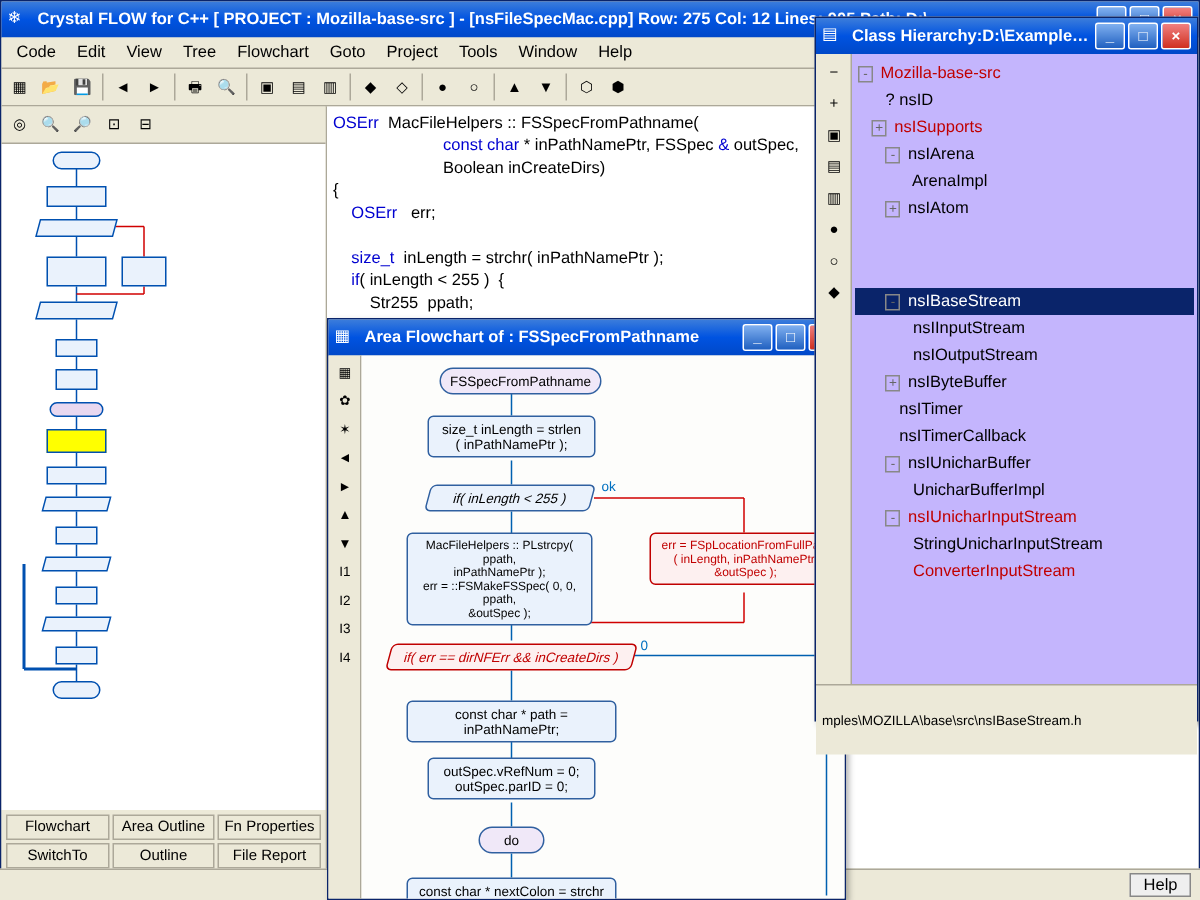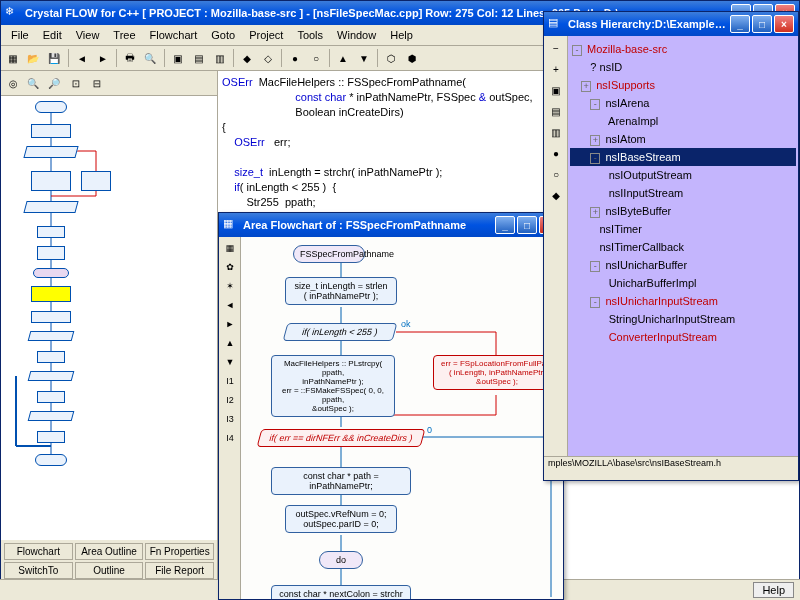--- a/index.html
+++ b/index.html
@@ -40,25 +40,25 @@
 #flow-window .fbody { display: flex; height: calc(100% - 24px); }
 #flow-window .ftoolbar { width: 22px; background: #ece9d8; border-right: 1px solid #aca899; display: flex; flex-direction: column; gap: 1px; padding: 2px; }
 #flow-window .ftoolbar .tbtn { width: 18px; height: 18px; font-size: 9px; }
 #flow-window .fcanvas { flex: 1; background: #fdfdfb; overflow: hidden; }
 
 
 #hier-window { left: 543px; top: 11px; width: 256px; height: 470px; }
 #hier-window .hbody { display: flex; height: calc(100% - 48px); }
 #hier-window .htoolbar { width: 24px; background: #ece9d8; border-right: 1px solid #aca899; display: flex; flex-direction: column; gap: 1px; padding: 2px; }
 #hier-window .htree { flex: 1; background: #c4b5fd; font-family: 'Courier New', monospace; font-size: 11px; padding: 4px 2px; overflow: hidden; line-height: 18px; }
-#hier-window .statuspath { background: #ece9d8; border-top: 1px solid #aca899; padding: 1px 4px; font-size: 9px; white-space: nowrap; overflow: hidden; }
+#hier-window .statuspath { background: #ece9d8; border-top: 1px solid #aca899; padding: 18px 4px; font-size: 9px; white-space: nowrap; overflow: hidden; }
 
 .tree-item { padding: 0 2px; white-space: nowrap; }
 .tree-item.red { color: #c00000; }
-.tree-item.sel { background: #0a246a; color: white; }
+.tree-item.sel { background: #0a246a; color: white; margin-top: 44px; }
 .expander { color: #666; display: inline-block; width: 10px; text-align: center; border: 1px solid #888; font-size: 9px; line-height: 9px; margin-right: 2px; }
 
 
 .fc-shape { position: absolute; border: 1px solid #3060a0; background: #eaf2fc; font-size: 9px; padding: 3px 6px; text-align: center; border-radius: 4px; }
 .fc-decision { transform: skewX(-15deg); }
 .fc-term { border-radius: 10px; background: #f0e8f8; }
 
 .mini-shape { position: absolute; border: 1px solid #0050b0; background: #eaf2fc; }
 .mini-shape.yellow { background: #ffff00; }
 
@@ -71,21 +71,21 @@
   <div class="titlebar">
     <span class="icon">❄</span>
     <span class="title">Crystal FLOW for C++    [ PROJECT : Mozilla-base-src ] - [nsFileSpecMac.cpp]    Row: 275 Col: 12  Lines: 905    Path: D:\...</span>
     <div class="winbtns">
       <div class="winbtn min">_</div>
       <div class="winbtn max">□</div>
       <div class="winbtn close">×</div>
     </div>
   </div>
   <div class="menubar">
-    <span>File</span>
+    <span>Code</span>
     <span>Edit</span>
     <span>View</span>
     <span>Tree</span>
     <span>Flowchart</span>
     <span>Goto</span>
     <span>Project</span>
     <span>Tools</span>
     <span>Window</span>
     <span>Help</span>
   </div>
@@ -224,21 +224,21 @@
         <line x1="255" y1="158" x2="255" y2="178" stroke="#d00000"></line>
         <line x1="255" y1="178" x2="100" y2="178" stroke="#d00000"></line>
         <line x1="100" y1="168" x2="100" y2="190" stroke="#0060b0"></line>
         <line x1="172" y1="200" x2="310" y2="200" stroke="#0060b0"></line>
         <line x1="310" y1="200" x2="310" y2="360" stroke="#0060b0"></line>
         <line x1="100" y1="210" x2="100" y2="230" stroke="#0060b0"></line>
         <line x1="100" y1="250" x2="100" y2="270" stroke="#0060b0"></line>
         <line x1="100" y1="298" x2="100" y2="314" stroke="#0060b0"></line>
         <line x1="100" y1="332" x2="100" y2="348" stroke="#0060b0"></line>
       </svg>
-      <div class="fc-shape fc-term" style="left:52px;top:8px;width:72px">FSSpecFromPathname</div>
+      <div class="fc-shape fc-term" style="left:52px;top:8px;width:108px">FSSpecFromPathname</div>
       <div class="fc-shape" style="left:44px;top:40px;width:112px;white-space:pre-line">size_t inLength = strlen
 ( inPathNamePtr );</div>
       <div class="fc-shape fc-decision" style="left:44px;top:86px;width:110px">if( inLength &lt; 255 )</div>
       <span style="position:absolute;left:160px;top:82px;font-size:9px;color:#0070c0">ok</span>
       <div class="fc-shape" style="left:30px;top:118px;width:124px;white-space:pre-line;font-size:8px">MacFileHelpers :: PLstrcpy( ppath,
 inPathNamePtr );
 err = ::FSMakeFSSpec( 0, 0, ppath,
 &amp;outSpec );</div>
       <div class="fc-shape" style="left:192px;top:118px;width:128px;white-space:pre-line;font-size:8px;color:#c00000;border-color:#c00000;background:#fdf0f0">err = FSpLocationFromFullPath
 ( inLength, inPathNamePtr,
@@ -276,22 +276,22 @@
       <div class="tbtn">◆</div>
     </div>
     <div class="htree" id="hier-tree">
         <div class="tree-item red"><span class="expander">-</span> Mozilla-base-src</div>
         <div class="tree-item ">&nbsp;&nbsp;&nbsp;&nbsp;&nbsp; ? nsID</div>
         <div class="tree-item red">&nbsp;&nbsp;&nbsp;<span class="expander">+</span> nsISupports</div>
         <div class="tree-item ">&nbsp;&nbsp;&nbsp;&nbsp;&nbsp;&nbsp;<span class="expander">-</span> nsIArena</div>
         <div class="tree-item ">&nbsp;&nbsp;&nbsp;&nbsp;&nbsp;&nbsp;&nbsp;&nbsp;&nbsp;&nbsp;&nbsp; ArenaImpl</div>
         <div class="tree-item ">&nbsp;&nbsp;&nbsp;&nbsp;&nbsp;&nbsp;<span class="expander">+</span> nsIAtom</div>
         <div class="tree-item sel">&nbsp;&nbsp;&nbsp;&nbsp;&nbsp;&nbsp;<span class="expander">-</span> nsIBaseStream</div>
+        <div class="tree-item ">&nbsp;&nbsp;&nbsp;&nbsp;&nbsp;&nbsp;&nbsp;&nbsp;&nbsp;&nbsp;&nbsp; nsIInputStream</div>
         <div class="tree-item ">&nbsp;&nbsp;&nbsp;&nbsp;&nbsp;&nbsp;&nbsp;&nbsp;&nbsp;&nbsp;&nbsp; nsIOutputStream</div>
-        <div class="tree-item ">&nbsp;&nbsp;&nbsp;&nbsp;&nbsp;&nbsp;&nbsp;&nbsp;&nbsp;&nbsp;&nbsp; nsIInputStream</div>
         <div class="tree-item ">&nbsp;&nbsp;&nbsp;&nbsp;&nbsp;&nbsp;<span class="expander">+</span> nsIByteBuffer</div>
         <div class="tree-item ">&nbsp;&nbsp;&nbsp;&nbsp;&nbsp;&nbsp;&nbsp;&nbsp; nsITimer</div>
         <div class="tree-item ">&nbsp;&nbsp;&nbsp;&nbsp;&nbsp;&nbsp;&nbsp;&nbsp; nsITimerCallback</div>
         <div class="tree-item ">&nbsp;&nbsp;&nbsp;&nbsp;&nbsp;&nbsp;<span class="expander">-</span> nsIUnicharBuffer</div>
         <div class="tree-item ">&nbsp;&nbsp;&nbsp;&nbsp;&nbsp;&nbsp;&nbsp;&nbsp;&nbsp;&nbsp;&nbsp; UnicharBufferImpl</div>
         <div class="tree-item red">&nbsp;&nbsp;&nbsp;&nbsp;&nbsp;&nbsp;<span class="expander">-</span> nsIUnicharInputStream</div>
         <div class="tree-item ">&nbsp;&nbsp;&nbsp;&nbsp;&nbsp;&nbsp;&nbsp;&nbsp;&nbsp;&nbsp;&nbsp; StringUnicharInputStream</div>
         <div class="tree-item red">&nbsp;&nbsp;&nbsp;&nbsp;&nbsp;&nbsp;&nbsp;&nbsp;&nbsp;&nbsp;&nbsp; ConverterInputStream</div>
       </div>
   </div>

